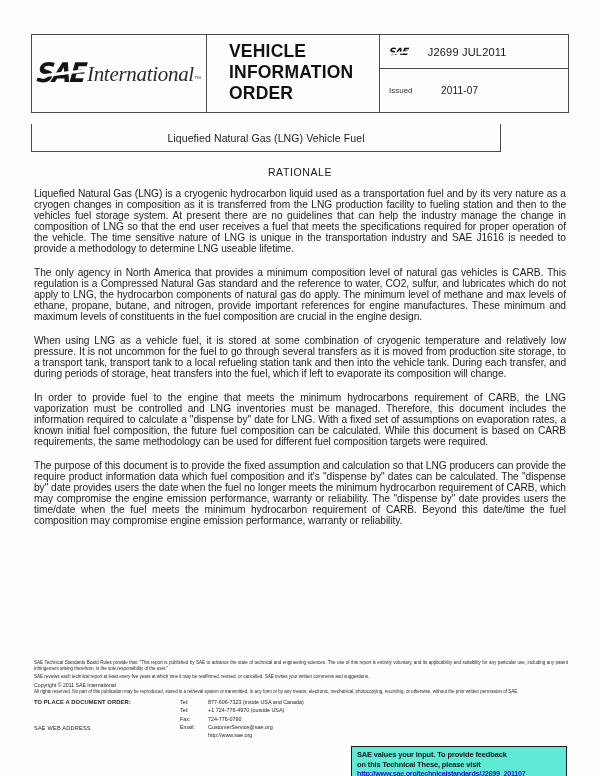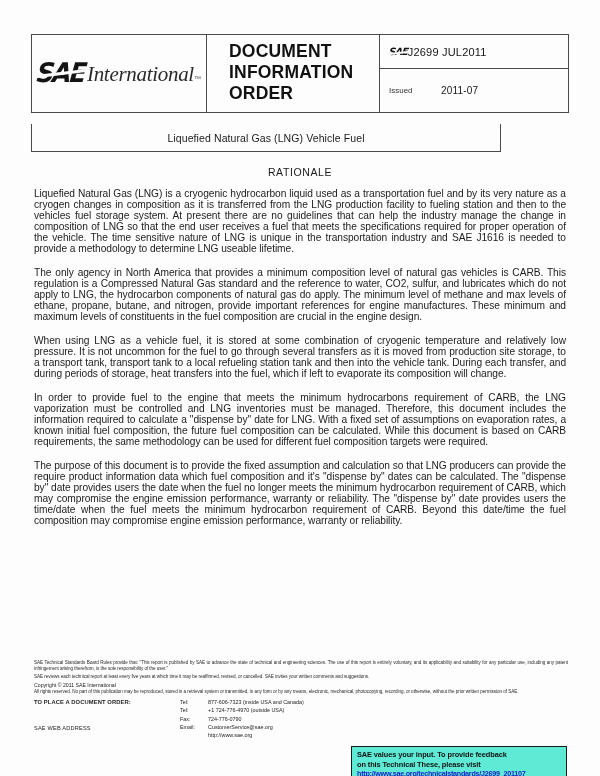--- a/index.html
+++ b/index.html
@@ -138,20 +138,21 @@
     position: absolute;
     left: -1px; right: -1px;
     top: 45%;
     height: 1.6px;
     background: #fdfdfd;
     transform: rotate(-7deg);
   }
   .doc-number {
     font-size: 11px;
     color: #151515;
+    margin-left: 20px;
     letter-spacing: 0.2px;
   }
   .issued-label {
     font-size: 8px;
     color: #333;
     width: 52px;
   }
   .issued-value {
     font-size: 10px;
     color: #151515;
@@ -354,21 +355,21 @@
 
     <div class="hdr-left">
       <div class="sae-logo">
         <span class="sae-mark">SAE</span>
         <span class="sae-intl">International</span>
         <span class="sae-tm">™</span>
       </div>
     </div>
 
     <div class="hdr-mid">
-      <div class="title-line">DOCUMENT</div>
+      <div class="title-line">VEHICLE</div>
       <div class="title-line">INFORMATION</div>
       <div class="title-line">ORDER</div>
     </div>
 
     <div class="hdr-right">
       <div class="doc-num-row">
         <span class="mini-mark">SAE</span>
         <span class="doc-number">J2699 JUL2011</span>
       </div>
       <div class="issued-row">

